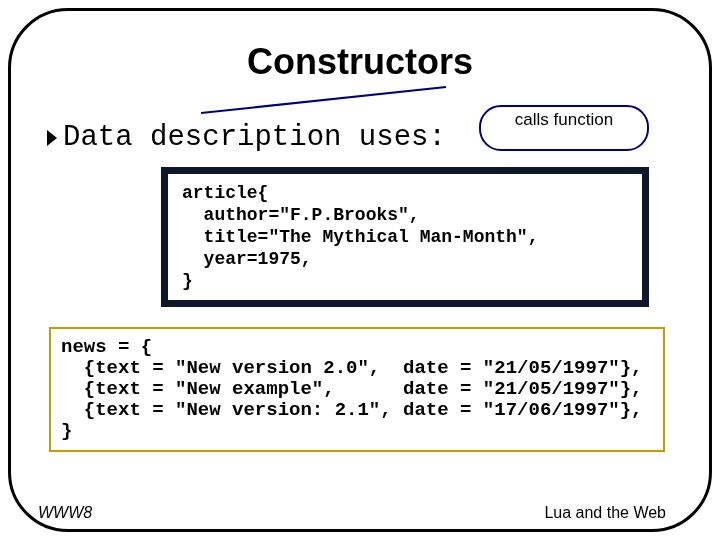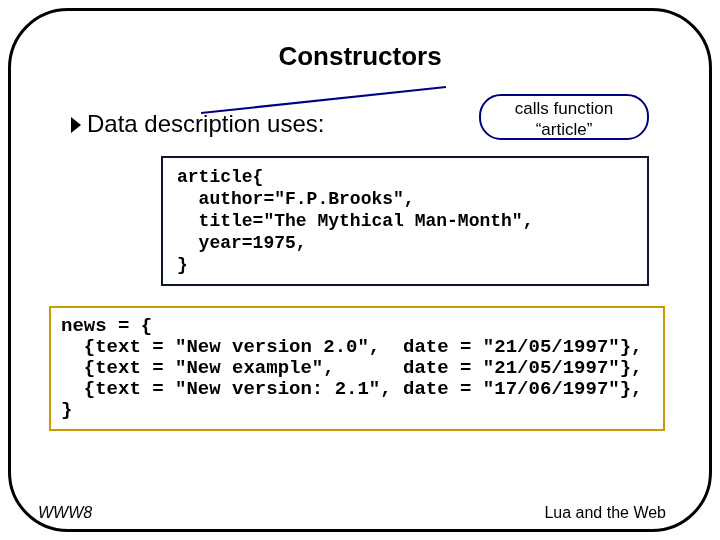--- a/index.html
+++ b/index.html
@@ -13,35 +13,36 @@
   }
   .slide-frame {
     position: absolute;
     top: 8px; left: 8px; right: 8px; bottom: 8px;
     border: 3px solid #000;
     border-radius: 60px;
     padding: 20px 30px 18px 30px;
   }
   .title {
     text-align: center;
-    font-size: 26px;
+    font-size: 36px;
     font-weight: bold;
     color: #000;
     margin: 10px 0 22px 0;
   }
   .row1 {
     position: relative;
     height: 56px;
   }
   .bullet-line {
     position: absolute;
-    left: 30px;
+    left: 6px;
     top: 16px;
-    font-size: 24px;
+    font-size: 29px;
     color: #000;
+    font-family: Liberation Mono, monospace;
   }
   .bullet-arrow {
     display: inline-block;
     width: 0; height: 0;
     border-top: 8px solid transparent;
     border-bottom: 8px solid transparent;
     border-left: 10px solid #000;
     margin-right: 6px;
     vertical-align: -1px;
   }
@@ -62,21 +63,21 @@
   .connector {
     position: absolute;
     left: 190px;
     top: 74px;
     width: 250px;
     height: 30px;
     pointer-events: none;
   }
   .codebox1 {
     margin: 6px 30px 20px 120px;
-    border: 2px solid #0f172a;
+    border: 7px solid #0f172a;
     padding: 8px 14px;
     font-family: "Courier New", monospace;
     font-size: 18px;
     font-weight: bold;
     line-height: 22px;
     white-space: pre;
     background: #fff;
   }
   .codebox2 {
     margin: 0 14px 0 8px;
@@ -106,21 +107,20 @@
 <div class="slide-frame">
 
   <div class="title">Constructors</div>
 
   <div class="row1">
     <div class="bullet-line">
       <span class="bullet-arrow"></span><span>Data description uses:</span>
     </div>
     <div class="callout">
       <div>calls function</div>
-      <div>“article”</div>
     </div>
   </div>
 
   <svg class="connector" viewBox="0 0 250 30">
     <line x1="0" y1="28" x2="245" y2="2" stroke="#000080" stroke-width="2"></line>
   </svg>
 
   <div class="codebox1">article{
   author="F.P.Brooks",
   title="The Mythical Man-Month",

